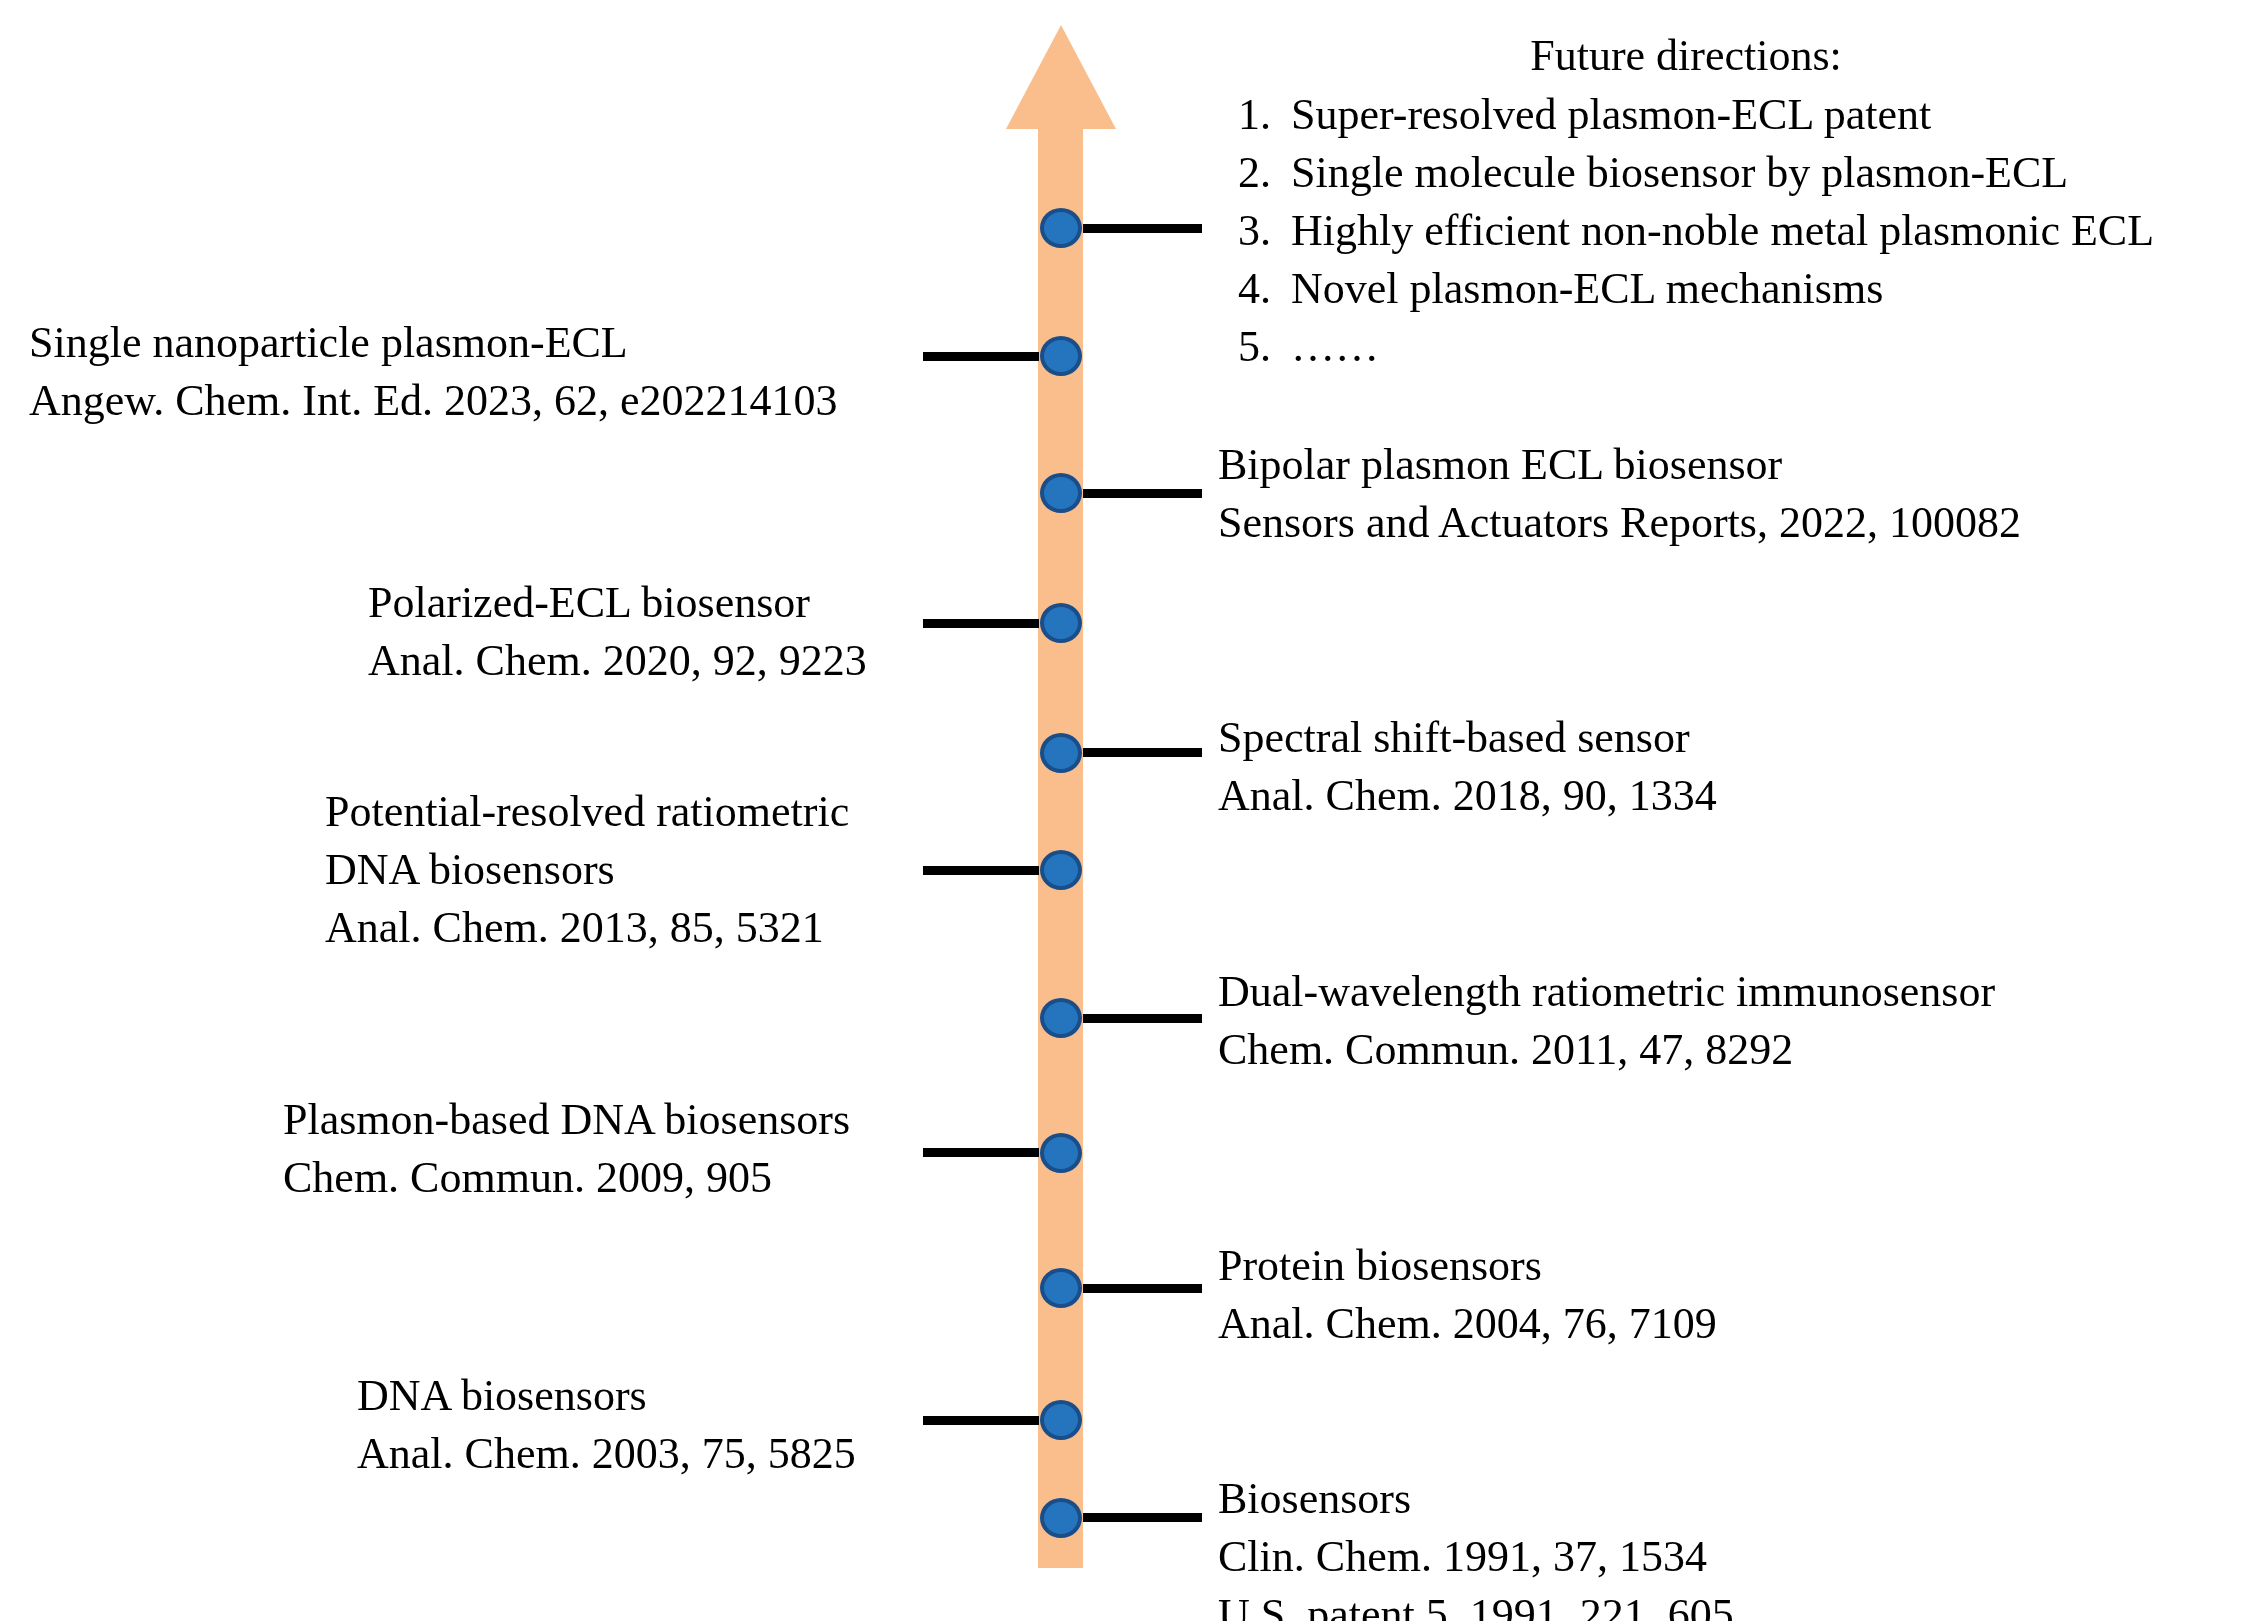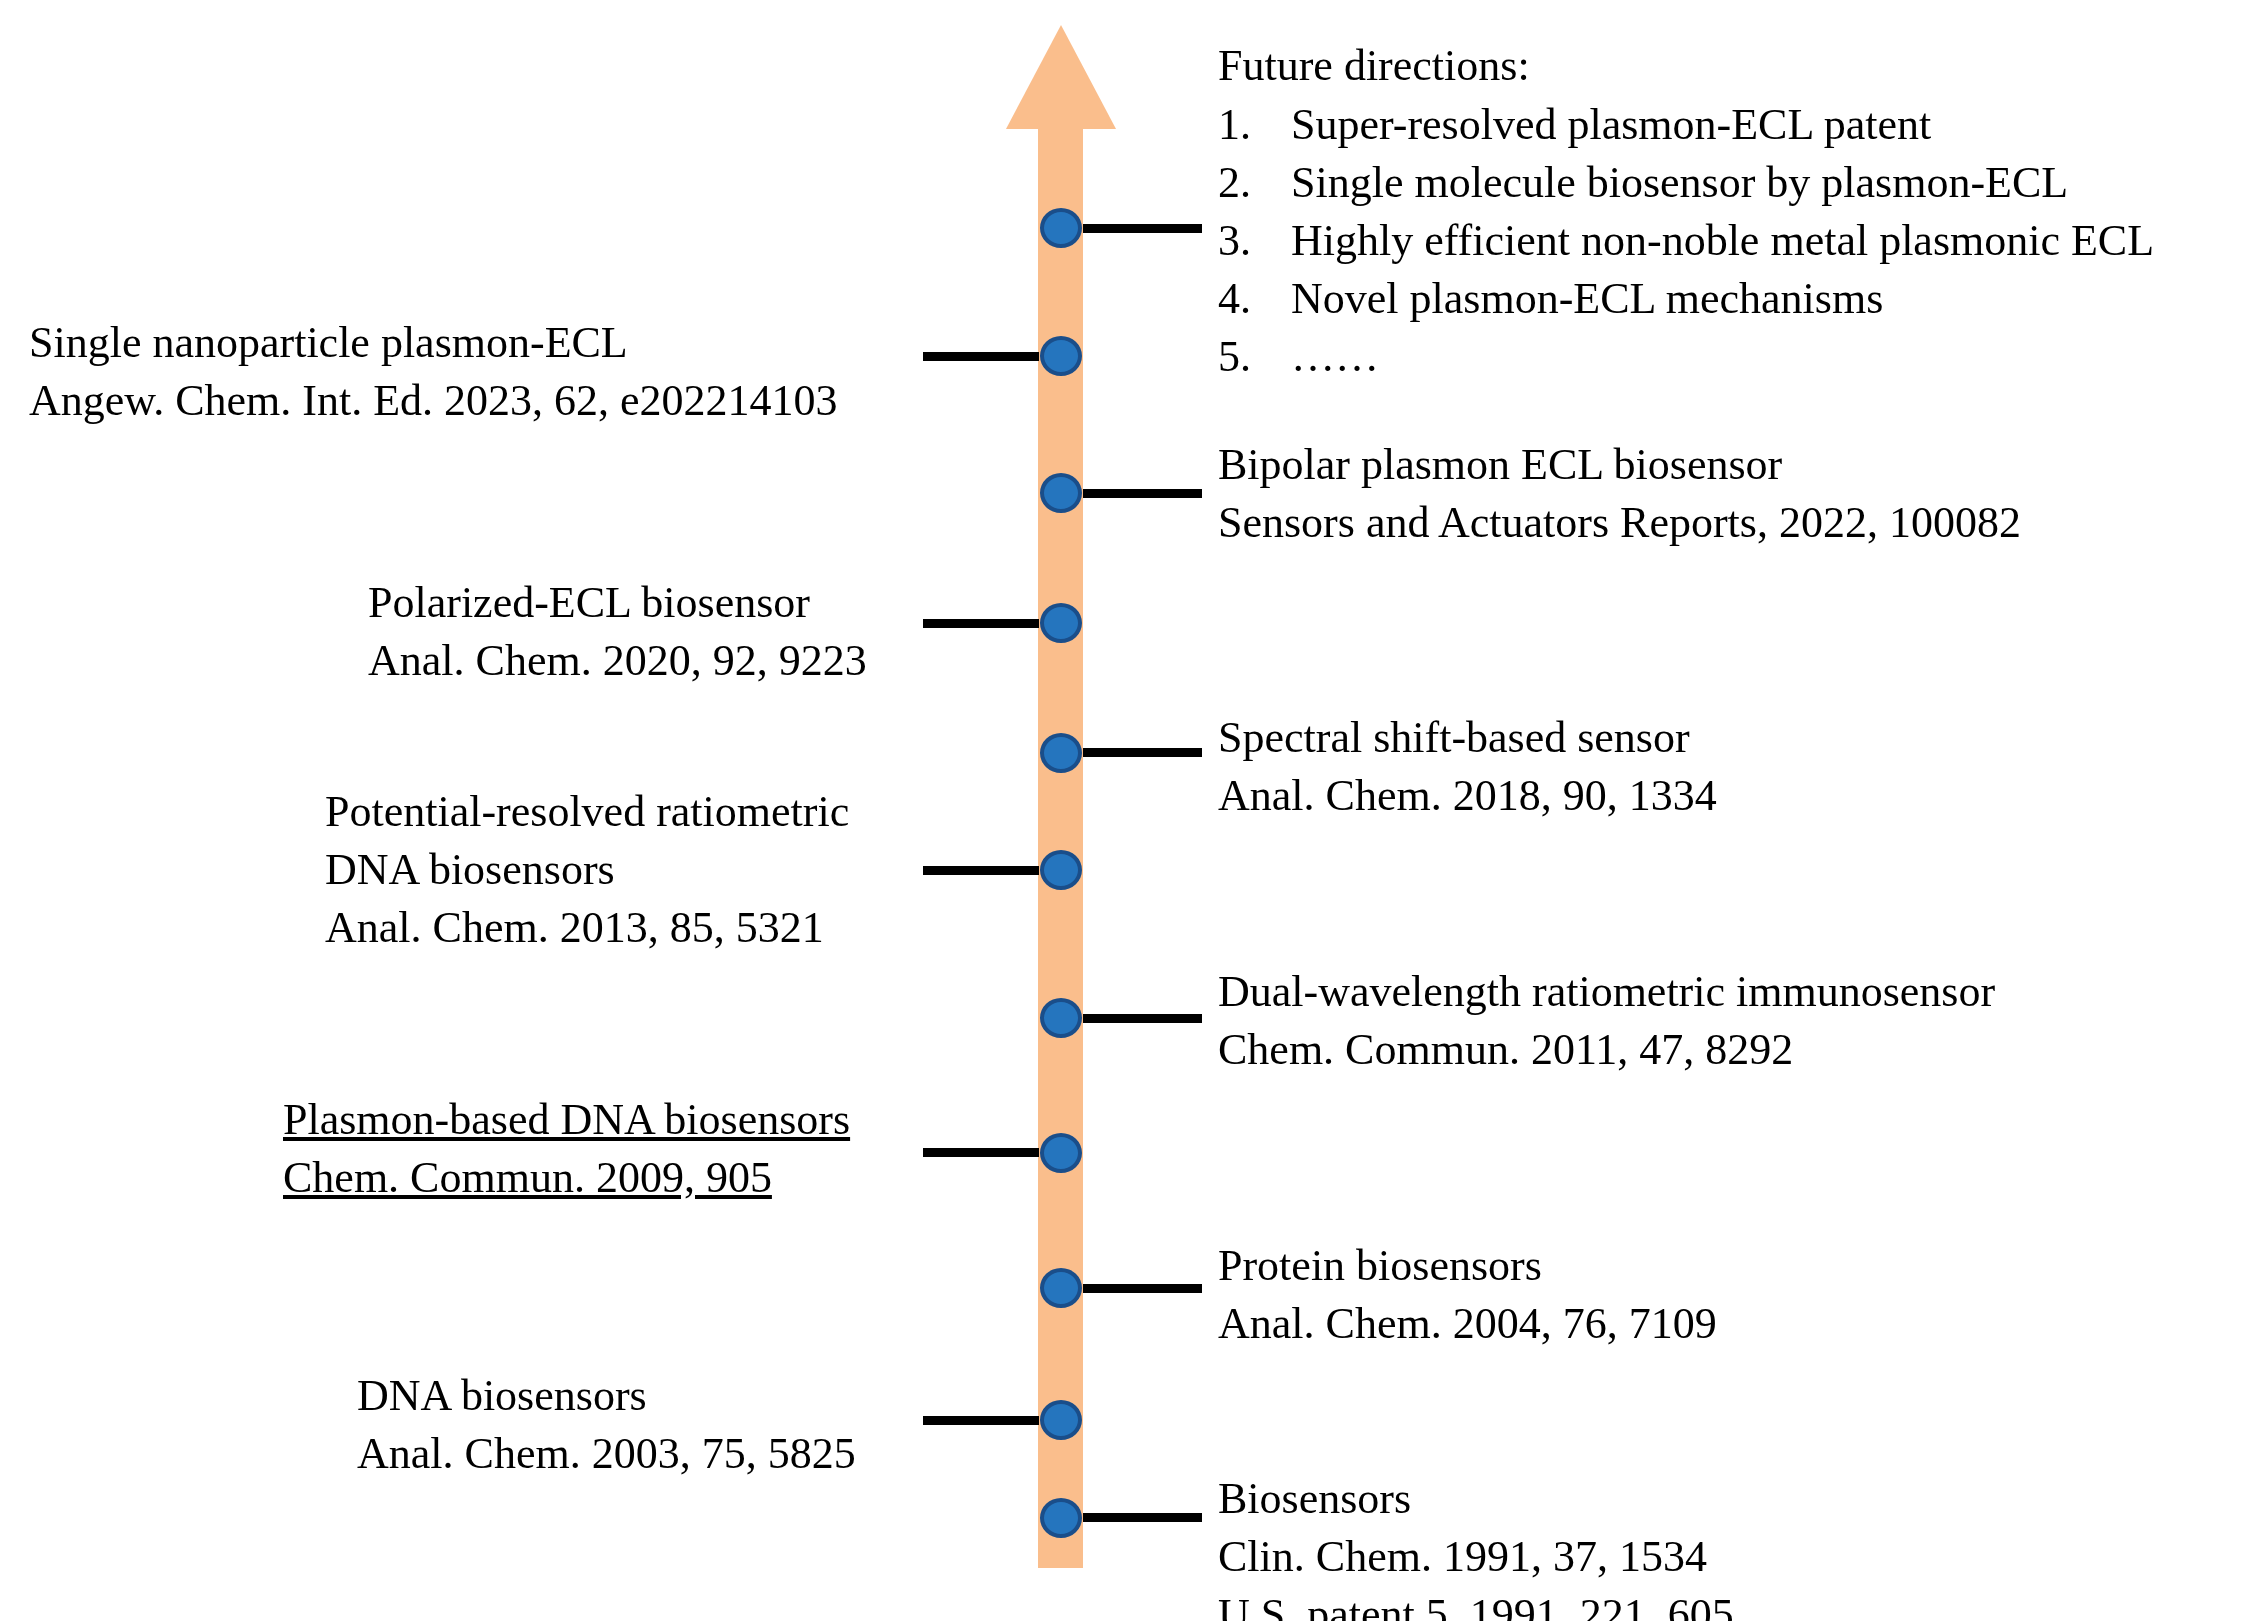--- a/index.html
+++ b/index.html
@@ -41,23 +41,24 @@
   }
   .label {
     position: absolute;
     font-size: 44px;
     line-height: 58px;
     white-space: nowrap;
   }
   .label .line { display: block; }
   .future-block {
     position: absolute;
-    left: 1218px; top: 36px;
+    left: 1218px; top: 26px;
     font-size: 44px;
     white-space: nowrap;
+    text-align: center;
   }
   .future-heading { line-height: 60px; }
   .future-item { display: flex; line-height: 58px; }
   .future-item .num { display: inline-block; width: 73px; }
 </style>
 </head>
 <body>
 
 <div class="canvas" style="background: rgb(255, 255, 255);">
   <div class="arrow-shaft" style="background: rgb(250, 190, 140);"></div>
@@ -122,21 +123,21 @@
       <span class="line">Anal. Chem. 2013, 85, 5321</span>
     </div>
     <div class="dot" style="top: 998px; background: rgb(37, 117, 190); border-color: rgb(26, 78, 138);"></div>
     <div class="connector" style="left: 1083px; width: 119px; top: 1014px; background: rgb(0, 0, 0);"></div>
     <div class="label" style="top: 963px; left: 1218px;">
       <span class="line">Dual-wavelength ratiometric immunosensor</span>
       <span class="line">Chem. Commun. 2011, 47, 8292</span>
     </div>
     <div class="dot" style="top: 1133px; background: rgb(37, 117, 190); border-color: rgb(26, 78, 138);"></div>
     <div class="connector" style="left: 923px; width: 116px; top: 1148px; background: rgb(0, 0, 0);"></div>
-    <div class="label" style="top: 1091px; left: 283px; text-decoration: underline;">
+    <div class="label" style="top: 1091px; left: 283px;">
       <span class="line">Plasmon-based DNA biosensors</span>
       <span class="line">Chem. Commun. 2009, 905</span>
     </div>
     <div class="dot" style="top: 1268px; background: rgb(37, 117, 190); border-color: rgb(26, 78, 138);"></div>
     <div class="connector" style="left: 1083px; width: 119px; top: 1284px; background: rgb(0, 0, 0);"></div>
     <div class="label" style="top: 1237px; left: 1218px;">
       <span class="line">Protein biosensors</span>
       <span class="line">Anal. Chem. 2004, 76, 7109</span>
     </div>
     <div class="dot" style="top: 1400px; background: rgb(37, 117, 190); border-color: rgb(26, 78, 138);"></div>

